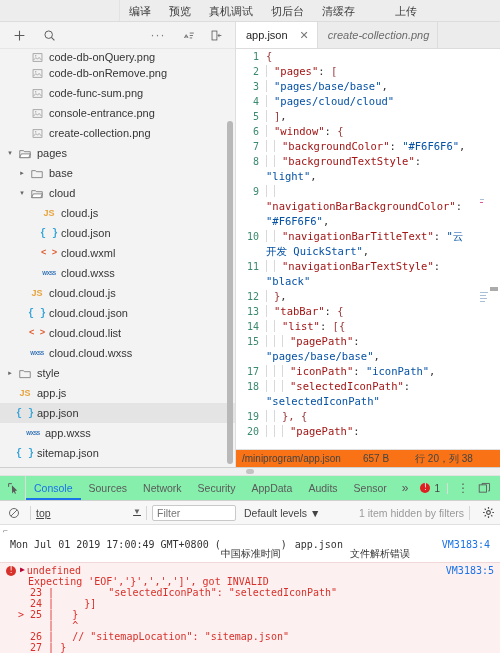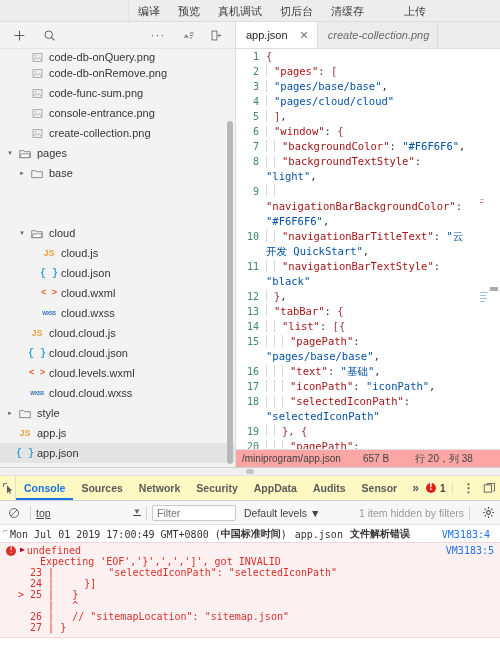--- a/index.html
+++ b/index.html
@@ -20,21 +20,20 @@
 
   
   .menubar {
     height: 22px;
     background: #ededed;
     border-bottom: 1px solid #dcdcdc;
     display: flex;
     align-items: center;
     flex: 0 0 22px;
     position: relative;
-    padding-left: 9px;
   }
   .menubar-left { width: 120px; height: 100%; border-right: 1px solid #e2e2e2; }
   .menu-item {
     font-size: 11px;
     color: #3c3c3c;
     padding: 0 9px;
     line-height: 22px;
     white-space: nowrap;
     cursor: default;
   }
@@ -216,21 +215,21 @@
     width: 8px; height: 100%;
     pointer-events: none;
   }
   .mm-line { position: absolute; height: 1px; background: #7a9cc6; opacity: .65; }
 
   .ed-status {
     height: 18px;
     flex: 0 0 18px;
     display: flex;
     align-items: center;
-    background: #fca5a5;
+    background: #f97316;
     border-top: 1px solid #e0e0e0;
     font-size: 10px;
     color: #444;
     padding: 0 6px;
   }
   .st-path { margin-right: 22px; }
   .st-size { margin-right: 26px; }
 
   
   .devtools {
@@ -251,24 +250,23 @@
     position: absolute; left: 50%; top: 1px;
     margin-left: -4px;
     width: 8px; height: 5px;
     border-radius: 3px;
     background: #c3c3c3;
   }
   .dt-tabs {
     height: 25px; flex: 0 0 25px;
     display: flex;
     align-items: center;
-    background: #fef9c3;
+    background: #86efac;
     border-bottom: 1px solid #d0d0d0;
     padding-left: 2px;
-    font-weight: bold;
   }
   .dt-inspect {
     width: 24px; height: 100%;
     display: flex; align-items: center; justify-content: center;
     color: #5a5a5a;
     border-right: 1px solid #dcdcdc;
     cursor: pointer;
   }
   .dt-tab {
     font-size: 10.5px;
@@ -337,21 +335,21 @@
     position: relative;
   }
   .msg-head {
     display:flex; align-items:center;
     padding: 2px 4px 1px 10px;
     color: #333;
     border-bottom: 1px solid #f0d8d8;
     position: relative;
   }
   .msg-head .arrow { position:absolute; left:3px; top:2px; color:#777; font-size:8px; }
-  .msg-head .bold { font-weight: bold; }
+  .msg-head .bold { font-weight: normal; margin-top: 20px; }
   .vm-link {
     margin-left: auto;
     color: #1a73e8;
     font-size: 10px;
     padding-right: 6px;
     cursor: pointer;
     white-space: nowrap;
   }
   .err-block {
     background: #fdf0f0;
@@ -363,21 +361,21 @@
   .err-row1 { display:flex; align-items:flex-start; padding-left: 6px; }
   .err-circle {
     width: 10px; height: 10px; border-radius: 50%;
     background: #d8312b; color: #fff;
     font-size: 8px; line-height: 10px; text-align:center;
     margin: 1px 4px 0 0;
     flex: 0 0 10px;
     font-family: "DejaVu Sans", sans-serif;
   }
   .tri { color:#b03; font-size: 8px; margin-right: 2px; }
-  .err-line { padding-left: 40px; white-space: pre; }
+  .err-line { padding-left: 28px; white-space: pre; }
   .err-line.code { padding-left: 12px; }
 </style>
 </head>
 <body>
 
 <div id="app">
 
   <div class="menubar">
     <div class="menubar-left"></div>
     <div class="menu-item">编译</div>
@@ -491,21 +489,21 @@
             </div>
             <div class="tree-row" style="padding-left: 16px;">
               <span class="tw">▸</span>
               <span class="ficon">
                 <svg width="12" height="11" viewBox="0 0 16 14">
                   <path d="M1 3.2h5l1.2 1.4H15V12.5H1z" stroke="#6a6a6a" stroke-width="1" fill="none"></path>
                 </svg>
               </span>
               <span class="tree-label">base</span>
             </div>
-            <div class="tree-row" style="padding-left: 16px; margin-top: 40px;">
+            <div class="tree-row" style="padding-left: 16px;">
               <span class="tw">▾</span>
               <span class="ficon">
                 <svg width="12" height="11" viewBox="0 0 16 14">
                   <path d="M1 3.2h5l1.2 1.4H15V12.5H1z" stroke="#6a6a6a" stroke-width="1" fill="none"></path>
                   <path d="M1 12.5l2-5h12l-2 5z" stroke="#6a6a6a" stroke-width="1" fill="#fff"></path>
                 </svg>
               </span>
               <span class="tree-label">cloud</span>
             </div>
             <div class="tree-row" style="padding-left: 28px;">
@@ -534,21 +532,21 @@
               <span class="tree-label">cloud.cloud.js</span>
             </div>
             <div class="tree-row" style="padding-left: 16px;">
               <span class="tw"></span>
               <span class="ficon json">{ }</span>
               <span class="tree-label">cloud.cloud.json</span>
             </div>
             <div class="tree-row" style="padding-left: 16px;">
               <span class="tw"></span>
               <span class="ficon wxml">&lt; &gt;</span>
-              <span class="tree-label">cloud.levels.wxml</span>
+              <span class="tree-label">cloud.cloud.list</span>
             </div>
             <div class="tree-row" style="padding-left: 16px;">
               <span class="tw"></span>
               <span class="ficon wxss">WXSS</span>
               <span class="tree-label">cloud.cloud.wxss</span>
             </div>
             <div class="tree-row" style="padding-left: 4px;">
               <span class="tw">▸</span>
               <span class="ficon">
                 <svg width="12" height="11" viewBox="0 0 16 14">
@@ -674,24 +672,20 @@
               <span class="ln">14</span>
               <span class="ctext"><span class="guide"></span><span class="guide"></span><span class="k">"list"</span><span class="p">: </span><span class="br">[{</span></span>
             </div>
             <div class="code-line">
               <span class="ln">15</span>
               <span class="ctext"><span class="guide"></span><span class="guide"></span><span class="guide"></span><span class="k">"pagePath"</span><span class="p">:</span></span>
             </div>
             <div class="code-line">
               <span class="ln blank">·</span>
               <span class="ctext"><span class="s">"pages/base/base"</span><span class="p">,</span></span>
-            </div>
-            <div class="code-line">
-              <span class="ln">16</span>
-              <span class="ctext"><span class="guide"></span><span class="guide"></span><span class="guide"></span><span class="k">"text"</span><span class="p">: </span><span class="s">"基础"</span><span class="p">,</span></span>
             </div>
             <div class="code-line">
               <span class="ln">17</span>
               <span class="ctext"><span class="guide"></span><span class="guide"></span><span class="guide"></span><span class="k">"iconPath"</span><span class="p">: </span><span class="s">"iconPath"</span><span class="p">,</span></span>
             </div>
             <div class="code-line">
               <span class="ln">18</span>
               <span class="ctext"><span class="guide"></span><span class="guide"></span><span class="guide"></span><span class="k">"selectedIconPath"</span><span class="p">:</span></span>
             </div>
             <div class="code-line">

